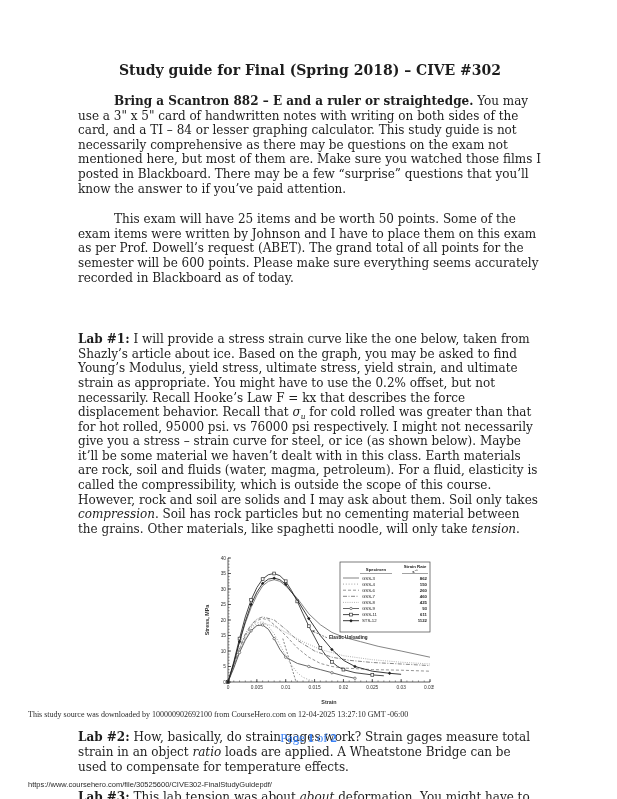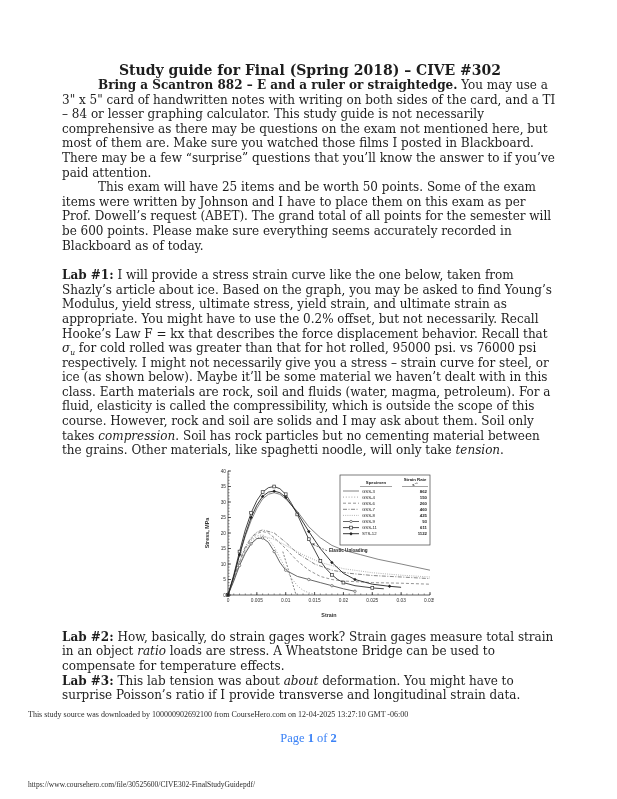--- a/index.html
+++ b/index.html
@@ -1,31 +1,31 @@
 <!DOCTYPE html>
 <html><head>
 <meta charset="utf-8">
 <style>
   html,body{margin:0;padding:0;background:#ffffff;}
   .page{position:relative;width:617px;height:799px;background:#fff;overflow:hidden;
         font-family:"DejaVu Serif",serif;color:#1d1d1d;}
   .content{position:absolute;left:62px;top:63px;width:496px;}
   .title{text-align:center;font-weight:bold;font-size:14px;line-height:15px;margin:0;}
-  p.body{font-size:12px;line-height:14.6px;margin:0;text-align:left;}
+  p.body{font-size:12px;line-height:14.6px;margin:16px;text-align:left;}
   p.indent{text-indent:36px;}
   .sp{height:15px;}
   .b{font-weight:bold;}
   .i{font-style:italic;}
   sub{font-size:7.5px;line-height:0;}
   .figure{width:232px;height:162px;margin:7px 0 3px 140px;}
   .page-num{position:absolute;top:731px;left:0;width:617px;text-align:center;
             font-size:12.5px;font-family:"Liberation Serif",serif;color:#3b82f6;}
   .src-line{position:absolute;top:710px;left:28px;font-family:"Liberation Serif",serif;
             font-size:8px;color:#2a2a2a;}
-  .url-line{position:absolute;top:780px;left:28px;font-family:Liberation Serif, serif;
+  .url-line{position:absolute;top:780px;left:28px;font-family:Liberation Sans, sans-serif;
             font-size:7.5px;color:#2a2a2a;}
 </style>
 </head>
 <body>
 
 <div class="page">
   <div class="content">
     <p class="title">Study guide for Final (Spring 2018) – CIVE #302</p>
     <p class="body indent"><span class="b">Bring a Scantron 882 – E and a ruler or straightedge.</span><span>  You may use a 3" x 5" card of handwritten notes with writing on both sides of the card, and a TI – 84 or lesser graphing calculator.  This study guide is not necessarily comprehensive as there may be questions on the exam not mentioned here, but most of them are.  Make sure you watched those films I posted in Blackboard.  There may be a few “surprise” questions that you’ll know the answer to if you’ve paid attention.</span></p>
     <p class="body indent"><span>This exam will have 25 items and be worth 50 points.  Some of the exam items were written by Johnson and I have to place them on this exam as per Prof. Dowell’s request (ABET).  The grand total of all points for the semester will be 600 points.  Please make sure everything seems accurately recorded in Blackboard as of today.</span></p>
@@ -217,20 +217,20 @@
           <text x="225" y="58" text-anchor="end" font-size="4.3" font-weight="bold" font-family="Liberation Sans, sans-serif" fill="#222">93</text>
           <line x1="141" y1="62.599999999999994" x2="157" y2="62.599999999999994" stroke="#333333" stroke-width="0.9"></line>
           <rect x="147.6" y="61.199999999999996" width="2.8" height="2.8" fill="#fff" stroke="#333333" stroke-width="0.7"></rect>
           <text x="160" y="64.1" text-anchor="start" font-size="4.3" font-weight="normal" font-family="Liberation Sans, sans-serif" fill="#222">GSS-11</text>
           <text x="225" y="64.1" text-anchor="end" font-size="4.3" font-weight="bold" font-family="Liberation Sans, sans-serif" fill="#222">611</text>
           <line x1="141" y1="68.69999999999999" x2="157" y2="68.69999999999999" stroke="#222222" stroke-width="0.9"></line>
           <path d="M149 66.99999999999999L150.7 68.69999999999999L149 70.39999999999999L147.3 68.69999999999999Z" fill="#222222"></path>
           <text x="160" y="70.19999999999999" text-anchor="start" font-size="4.3" font-weight="normal" font-family="Liberation Sans, sans-serif" fill="#222">STS-12</text>
           <text x="225" y="70.19999999999999" text-anchor="end" font-size="4.3" font-weight="bold" font-family="Liberation Sans, sans-serif" fill="#222">1122</text>
         </svg></div>
-    <p class="body"><span class="b">Lab #2:</span><span>  How, basically, do strain gages work?  Strain gages measure total strain in an object </span><span class="i">ratio</span><span> loads are stress.  A Wheatstone Bridge can be used to compensate for temperature effects.</span></p>
+    <p class="body"><span class="b">Lab #2:</span><span>  How, basically, do strain gages work?  Strain gages measure total strain in an object </span><span class="i">ratio</span><span> loads are applied.  A Wheatstone Bridge can be used to compensate for temperature effects.</span></p>
     <p class="body"><span class="b">Lab #3:</span><span>  This lab tension was about </span><span class="i">about</span><span> deformation.  You might have to surprise Poisson’s ratio if I provide transverse and longitudinal strain data.</span></p>
   </div>
 
   <div class="page-num"><span>Page </span><span class="b">1</span><span> of </span><span class="b">2</span></div>
   <div class="src-line">This study source was downloaded by 100000902692100 from CourseHero.com on 12-04-2025 13:27:10 GMT -06:00</div>
   <div class="url-line">https://www.coursehero.com/file/30525600/CIVE302-FinalStudyGuidepdf/</div>
 </div>
 
 </body></html>

